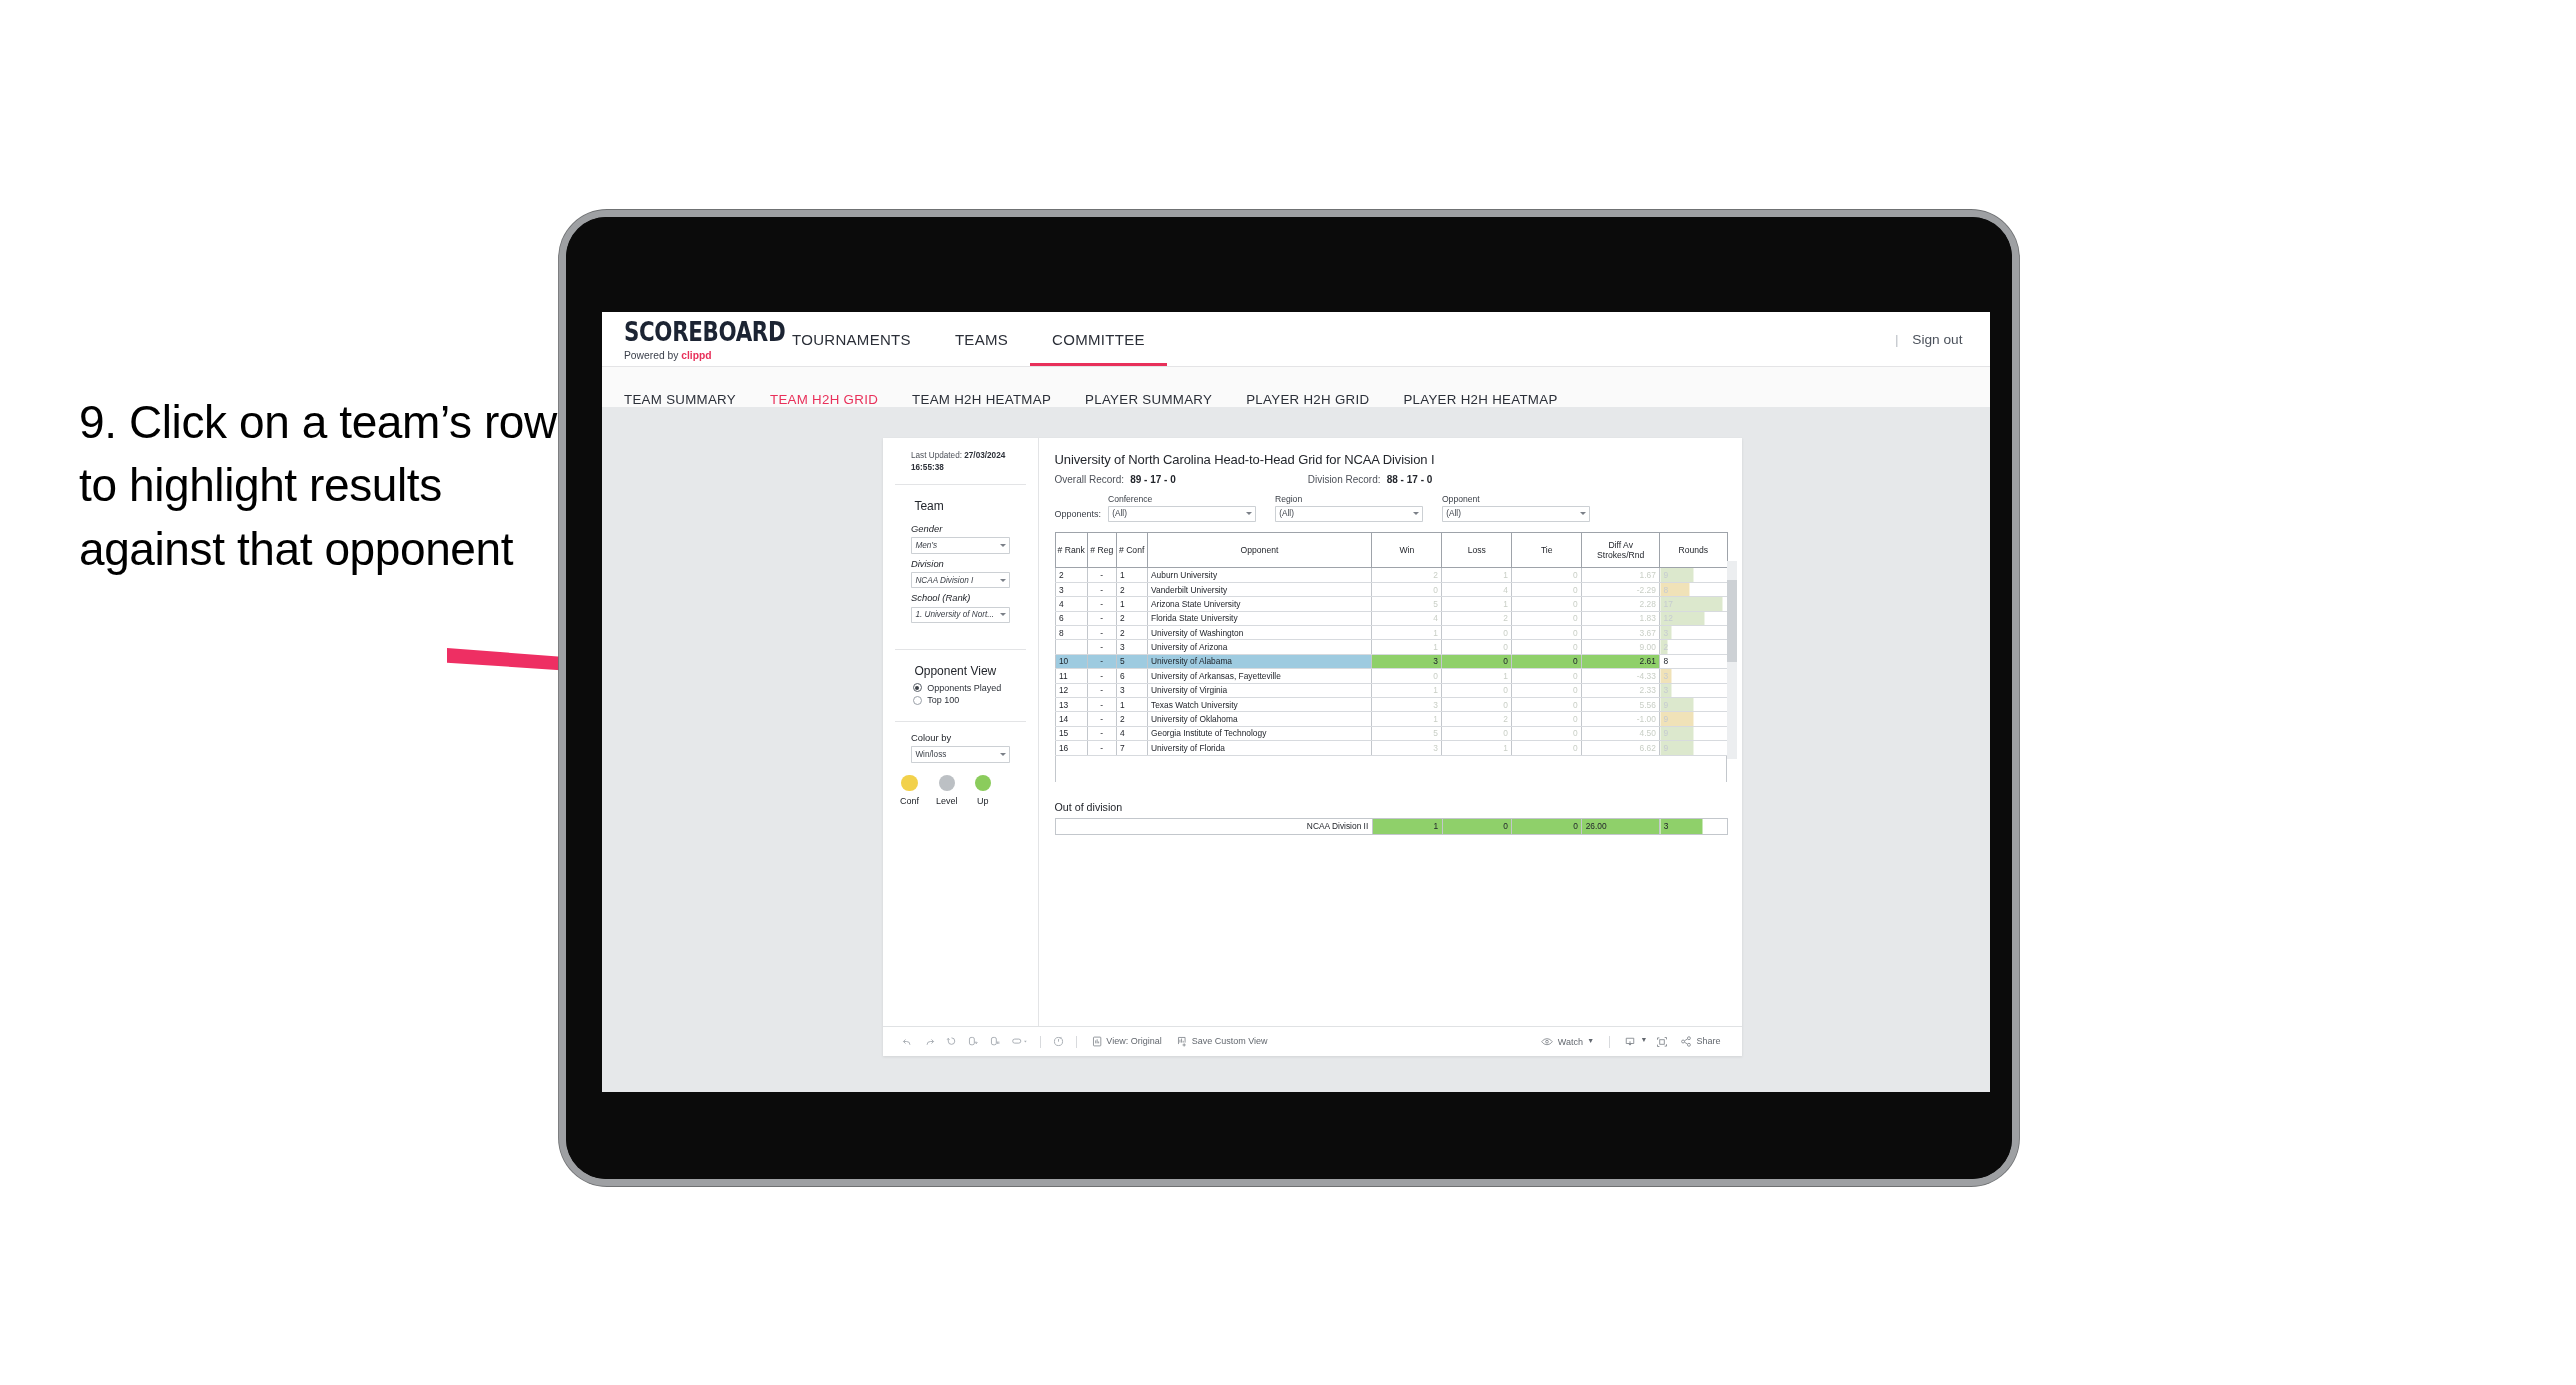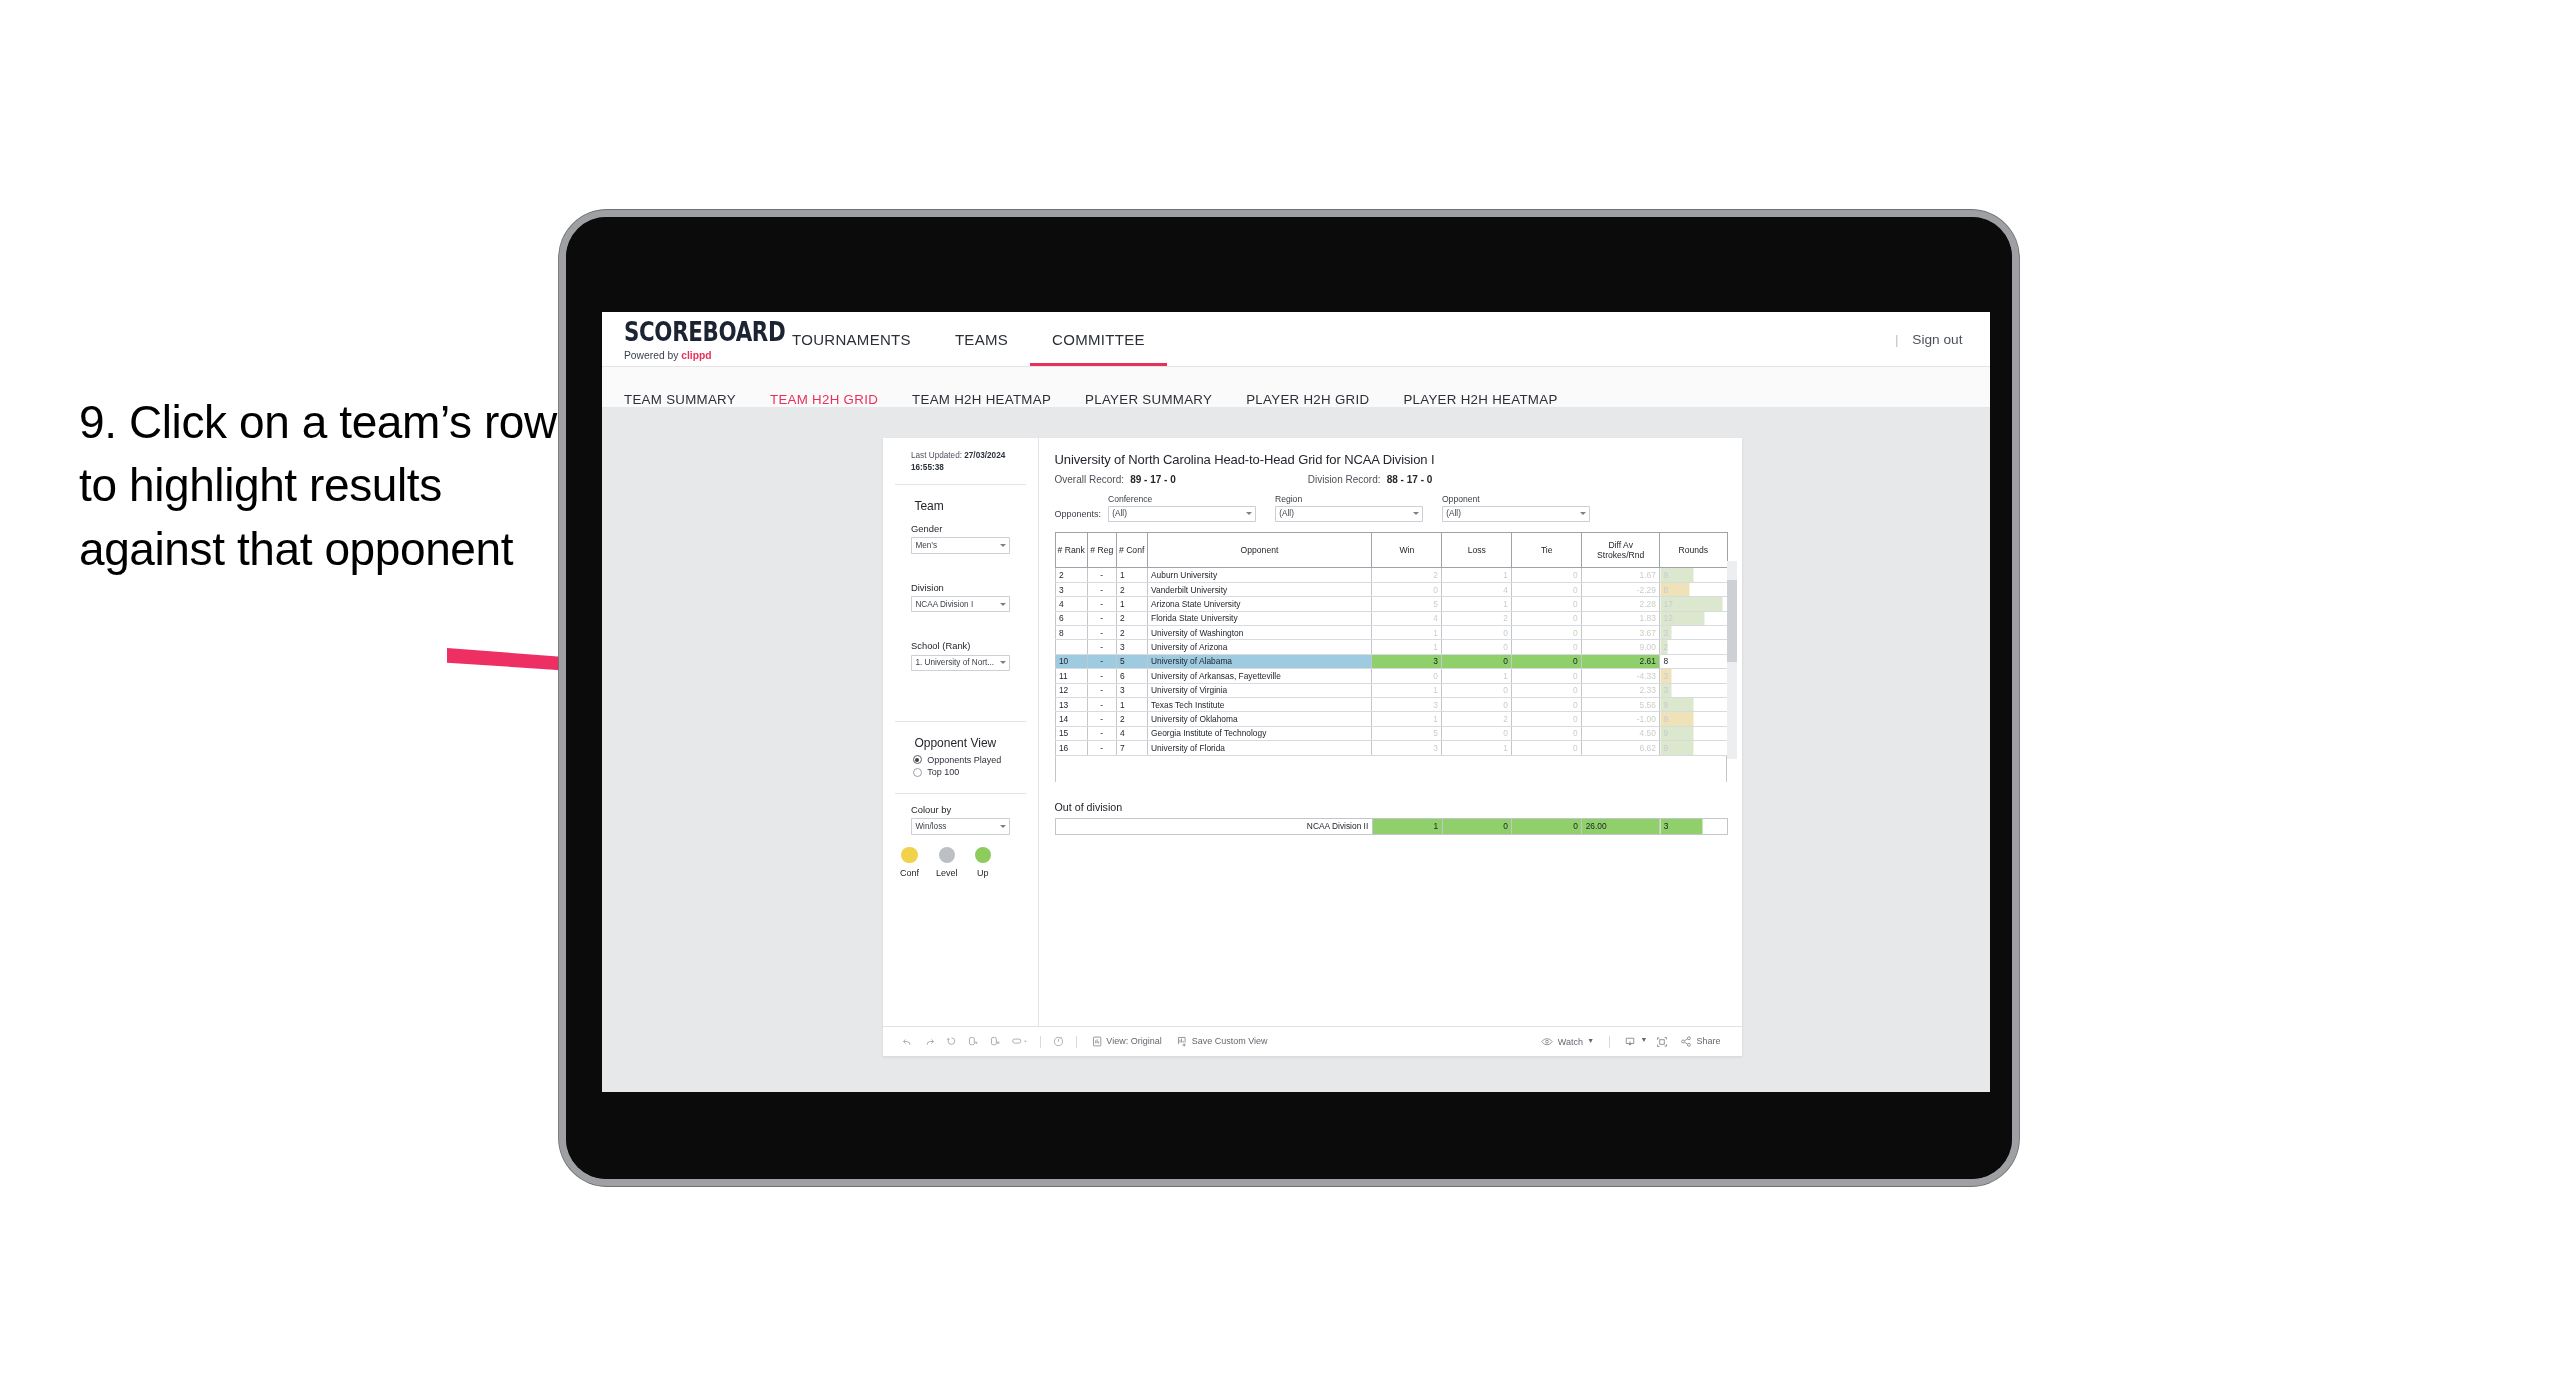--- a/index.html
+++ b/index.html
@@ -97,21 +97,21 @@
   .ddl{
     height:16.3px;border:0.9px solid #ccd0d4;background:#fff;border-radius:0.9px;
     display:flex;align-items:center;padding:0 3.4px;font-size:8.2px;color:#3a3f47;
     position:relative;box-sizing:border-box;cursor:pointer;
   }
   .ddl .cap{flex:1;overflow:hidden;white-space:nowrap;text-overflow:ellipsis;}
   .ddl .car{
     width:0;height:0;border-left:3px solid transparent;border-right:3px solid transparent;
     border-top:3.9px solid #7b8088;margin-left:3.4px;
   }
-  .fgrp{margin-bottom:28px;}
+  .fgrp{margin-bottom:4px;font-style:italic;}
   .radio-row{display:flex;align-items:center;gap:5.2px;margin:2.6px 0 0 1.7px;cursor:pointer;}
   .rad{width:9.4px;height:9.4px;border-radius:50%;border:1.2px solid #9aa0a8;background:#fff;
        box-sizing:border-box;position:relative;flex:none;}
   .rad.on{border-color:#5a6068;}
   .rad.on::after{content:"";position:absolute;left:1.8px;top:1.8px;width:4px;height:4px;
        border-radius:50%;background:#3d4249;}
   .radio-row span{font-size:9px;color:#2d3139;}
   #legend{display:flex;gap:17px;padding:12px 0 0 17px;}
   .lg{display:flex;flex-direction:column;align-items:center;gap:5.2px;}
   .dot{width:16.3px;height:16.3px;border-radius:50%;}
@@ -449,21 +449,21 @@
                         <td class="r v cw">1</td>
                         <td class="r v cw">0</td>
                         <td class="r v cw">0</td>
                         <td class="r v cw">2.33</td>
                         <td class="rounds" style="text-align:left;background:linear-gradient(to right,#dce8cd 0%,#dce8cd 16%,#ffffff 16%,#ffffff 100%);">3</td>
                       </tr>
                       <tr>
                         <td class="l">13</td>
                         <td class="c">-</td>
                         <td class="l">1</td>
-                        <td class="l">Texas Tech Institute</td>
+                        <td class="l">Texas Watch University</td>
                         <td class="r v cw">3</td>
                         <td class="r v cw">0</td>
                         <td class="r v cw">0</td>
                         <td class="r v cw">5.56</td>
                         <td class="rounds" style="text-align:left;background:linear-gradient(to right,#dce8cd 0%,#dce8cd 49%,#ffffff 49%,#ffffff 100%);">9</td>
                       </tr>
                       <tr>
                         <td class="l">14</td>
                         <td class="c">-</td>
                         <td class="l">2</td>

